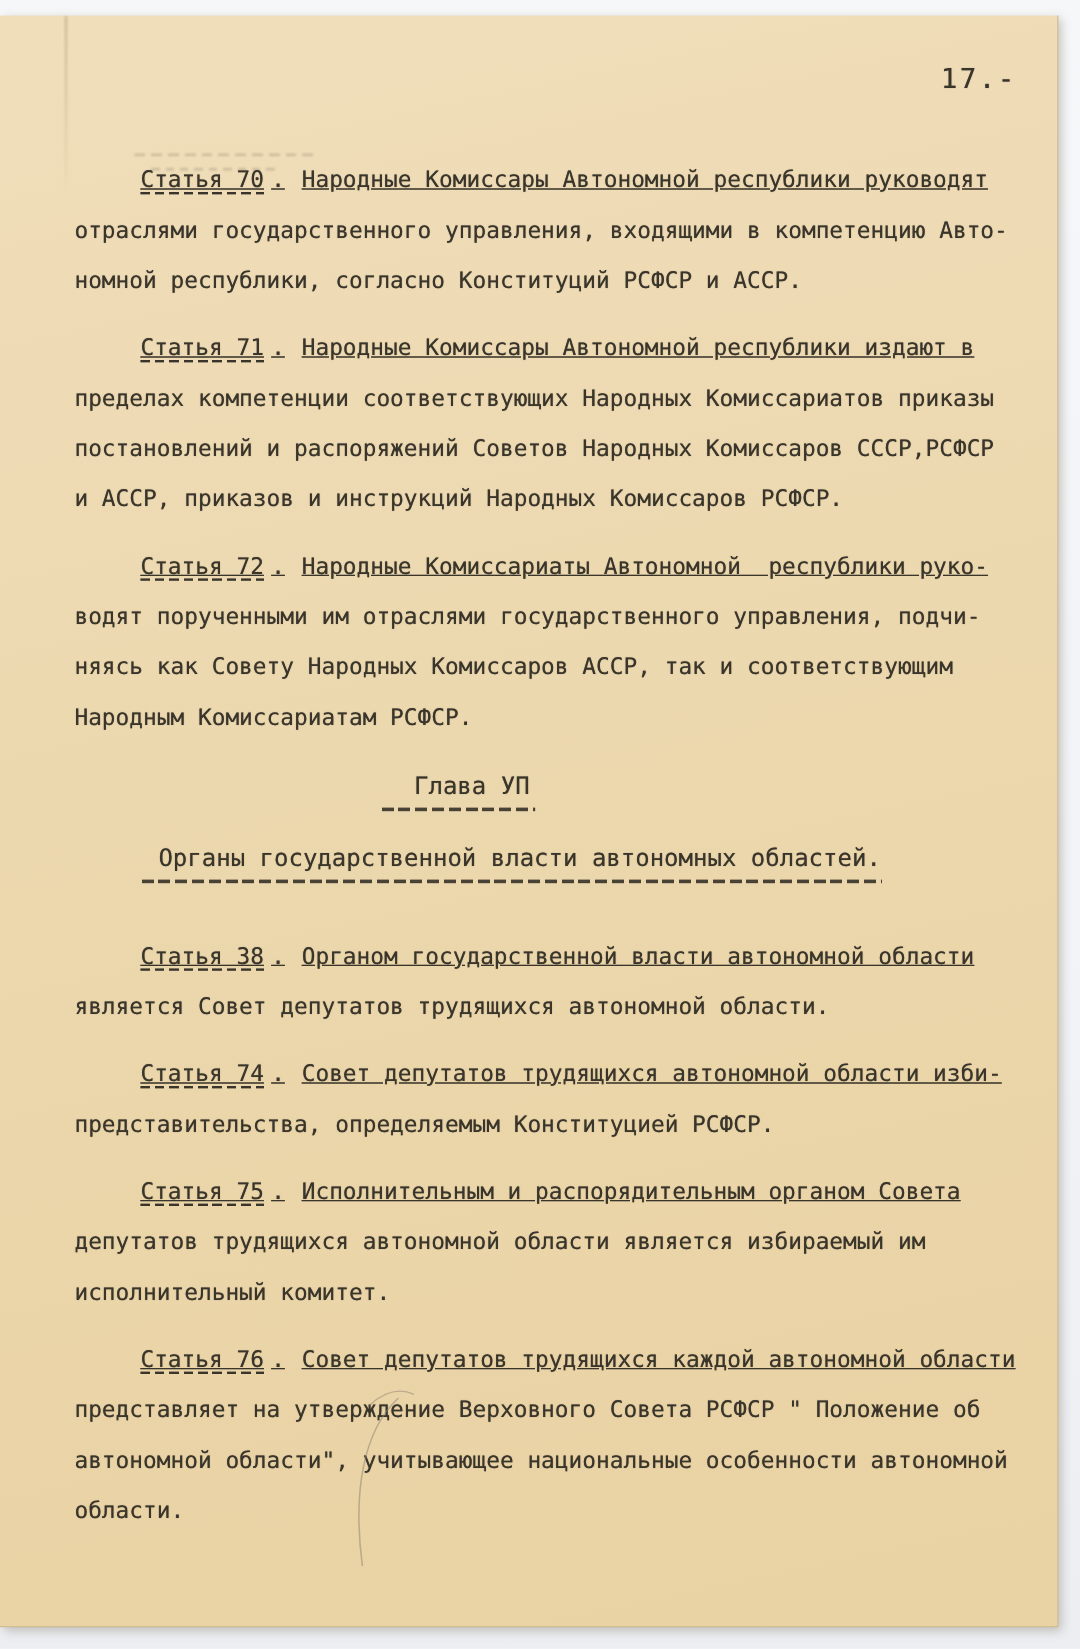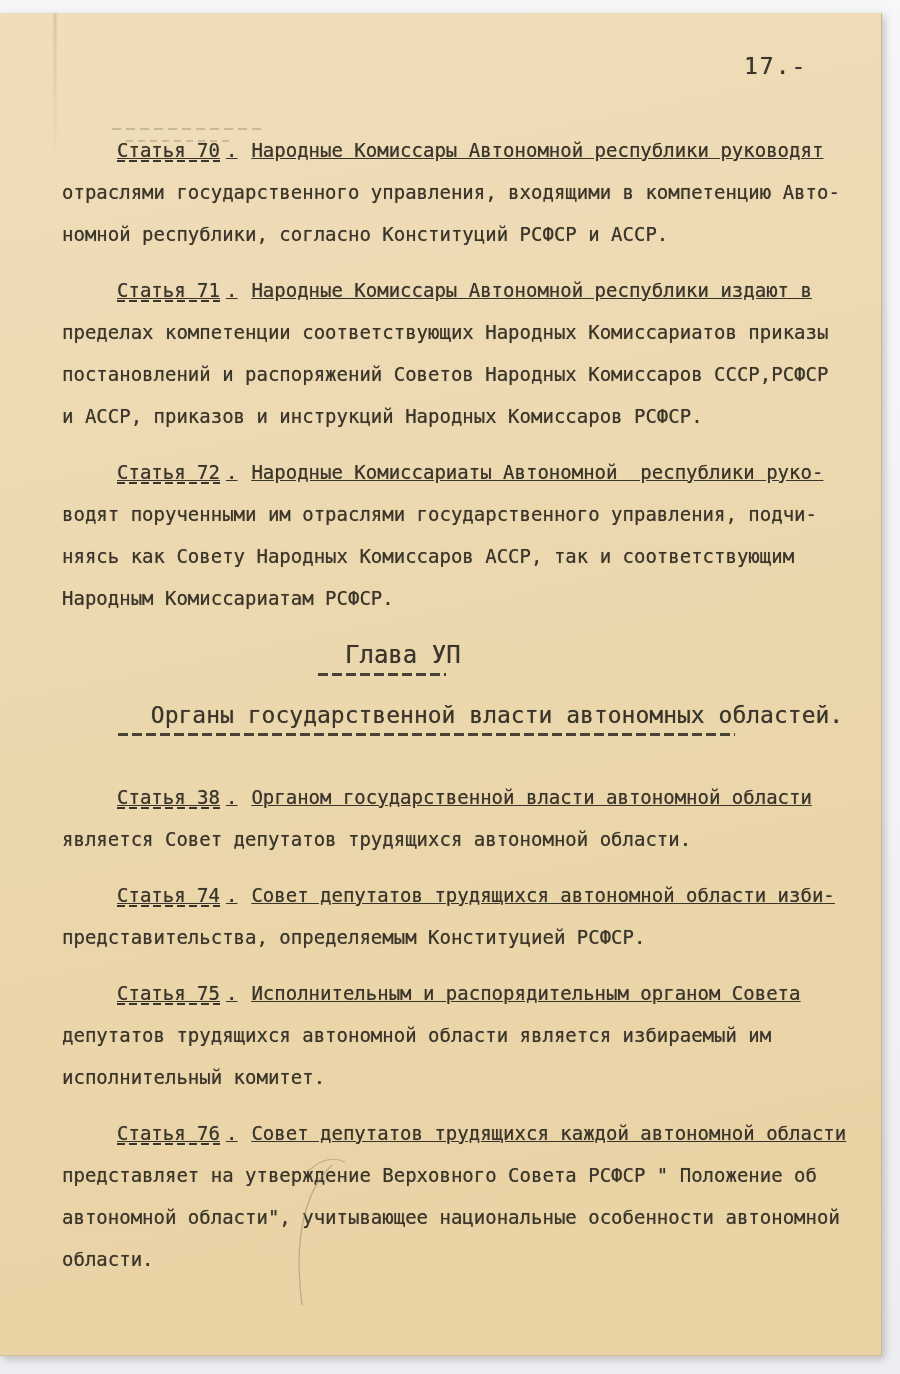--- a/index.html
+++ b/index.html
@@ -14,21 +14,21 @@
     border-right:1px solid #cdb88e;border-bottom:1px solid #d2bd93;
     box-shadow:3px 3px 8px rgba(110,100,80,.35);
     overflow:hidden;
   }
   .crease{
     position:absolute;left:54px;top:0;width:2px;height:150px;
     background:linear-gradient(180deg,rgba(150,125,85,.38),rgba(150,125,85,0));
     filter:blur(.8px);
   }
   .page-number{
-    position:absolute;left:744px;top:40px;
+    position:absolute;left:784px;top:40px;
     font-size:23px;letter-spacing:2px;color:#3a352b;
     text-shadow:0 0 .7px rgba(58,52,40,.75);
   }
   .erased{
     position:absolute;left:112px;top:113px;width:153px;height:22px;
     background-image:
       repeating-linear-gradient(90deg,#6b6353 0 9px,transparent 9px 14px),
       repeating-linear-gradient(90deg,#6b6353 0 7px,transparent 7px 12px);
     background-size:100% 2px,70% 2px;
     background-position:0 2px,14px 14px;
@@ -43,28 +43,28 @@
   .para{margin:0 0 14px 0;}
   .line{display:block;height:42px;line-height:42px;white-space:pre;}
   .line.first{padding-left:55px;text-decoration:underline;}
   .art-label{
     padding-bottom:2px;margin-right:6px;
     background-image:repeating-linear-gradient(90deg,#3a352b 0 8px,transparent 8px 12px);
     background-size:100% 2px;background-position:0 calc(100% - 1px);background-repeat:no-repeat;
   }
   .label-dot{margin-right:14px;}
   .chapter{margin:22px 0 40px 0;}
-  .chapter-title{margin-left:283px;height:28px;line-height:28px;font-size:24px;white-space:pre;}
+  .chapter-title{margin-left:283px;height:28px;line-height:28px;font-size:20px;white-space:pre;}
   .dash-line{
     height:3px;background-image:repeating-linear-gradient(90deg,#3a352b 0 10px,transparent 10px 14px);
     background-size:100% 3px;background-repeat:no-repeat;
     opacity:.92;
   }
   .title-underline{width:128px;margin:4px 0 0 256px;}
-  .chapter-subtitle{margin:24px 0 0 70px;height:30px;line-height:30px;font-size:23px;white-space:pre;text-align:center;}
+  .chapter-subtitle{margin:24px 0 0 70px;height:30px;line-height:30px;font-size:20px;white-space:pre;}
   .subtitle-underline{width:617px;margin:3px 0 0 56px;}
   .pencil-mark{position:absolute;left:272px;top:1132px;opacity:.5;}
 </style>
 </head>
 <body>
 
 <div class="paper">
   <div class="crease"></div>
   <div class="page-number">17.-</div>
   <div class="erased"></div>

